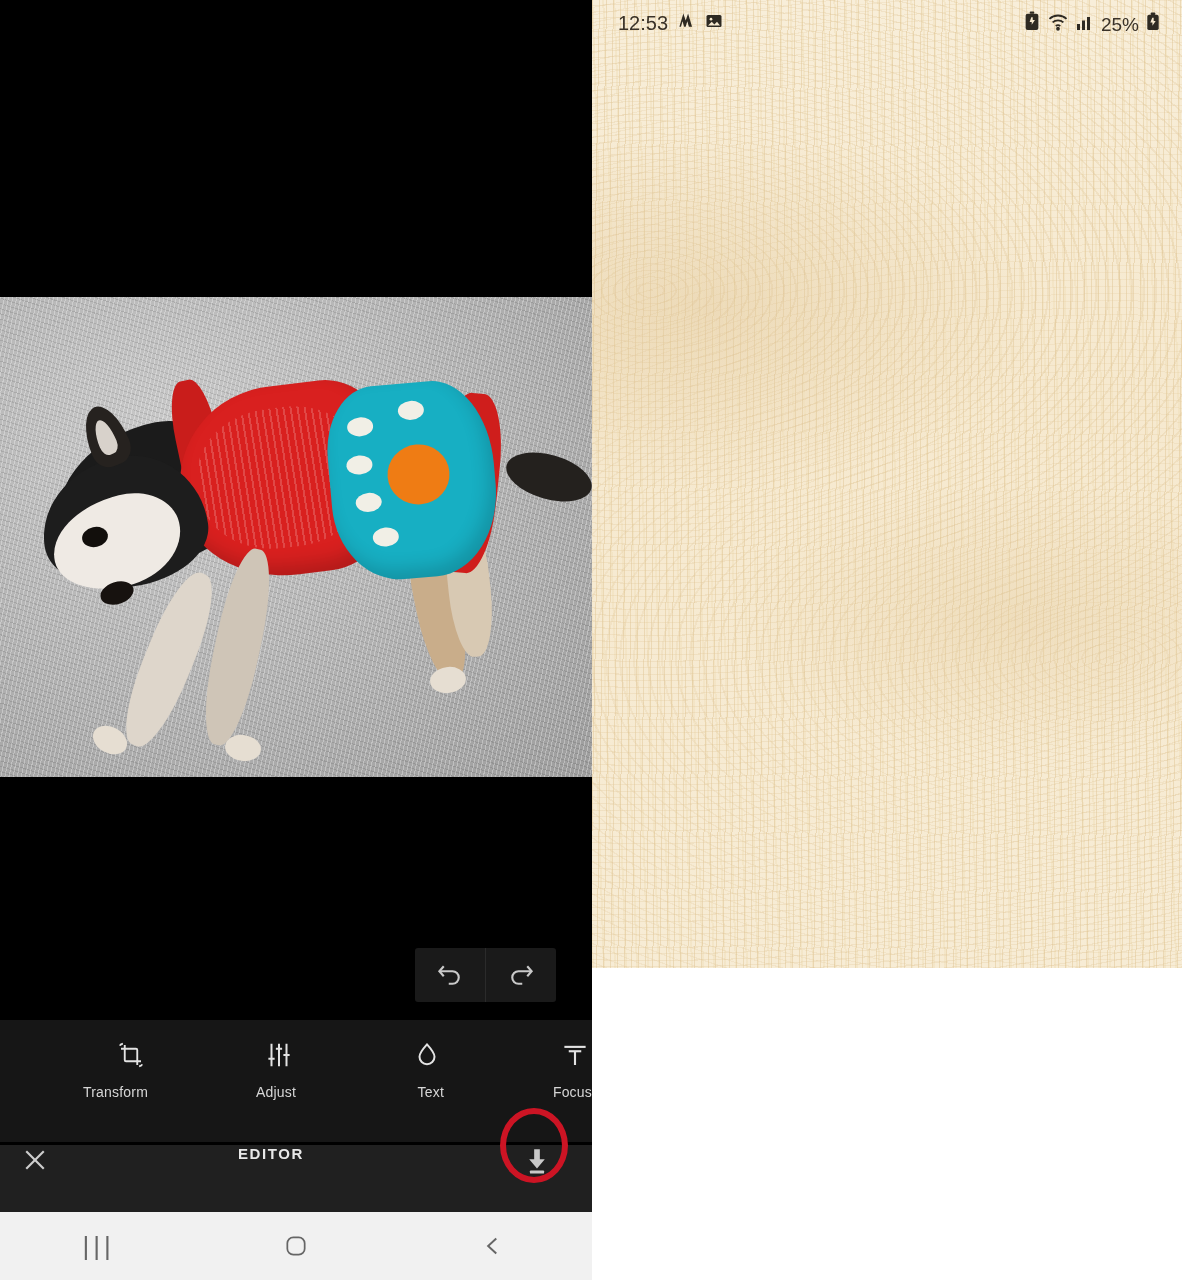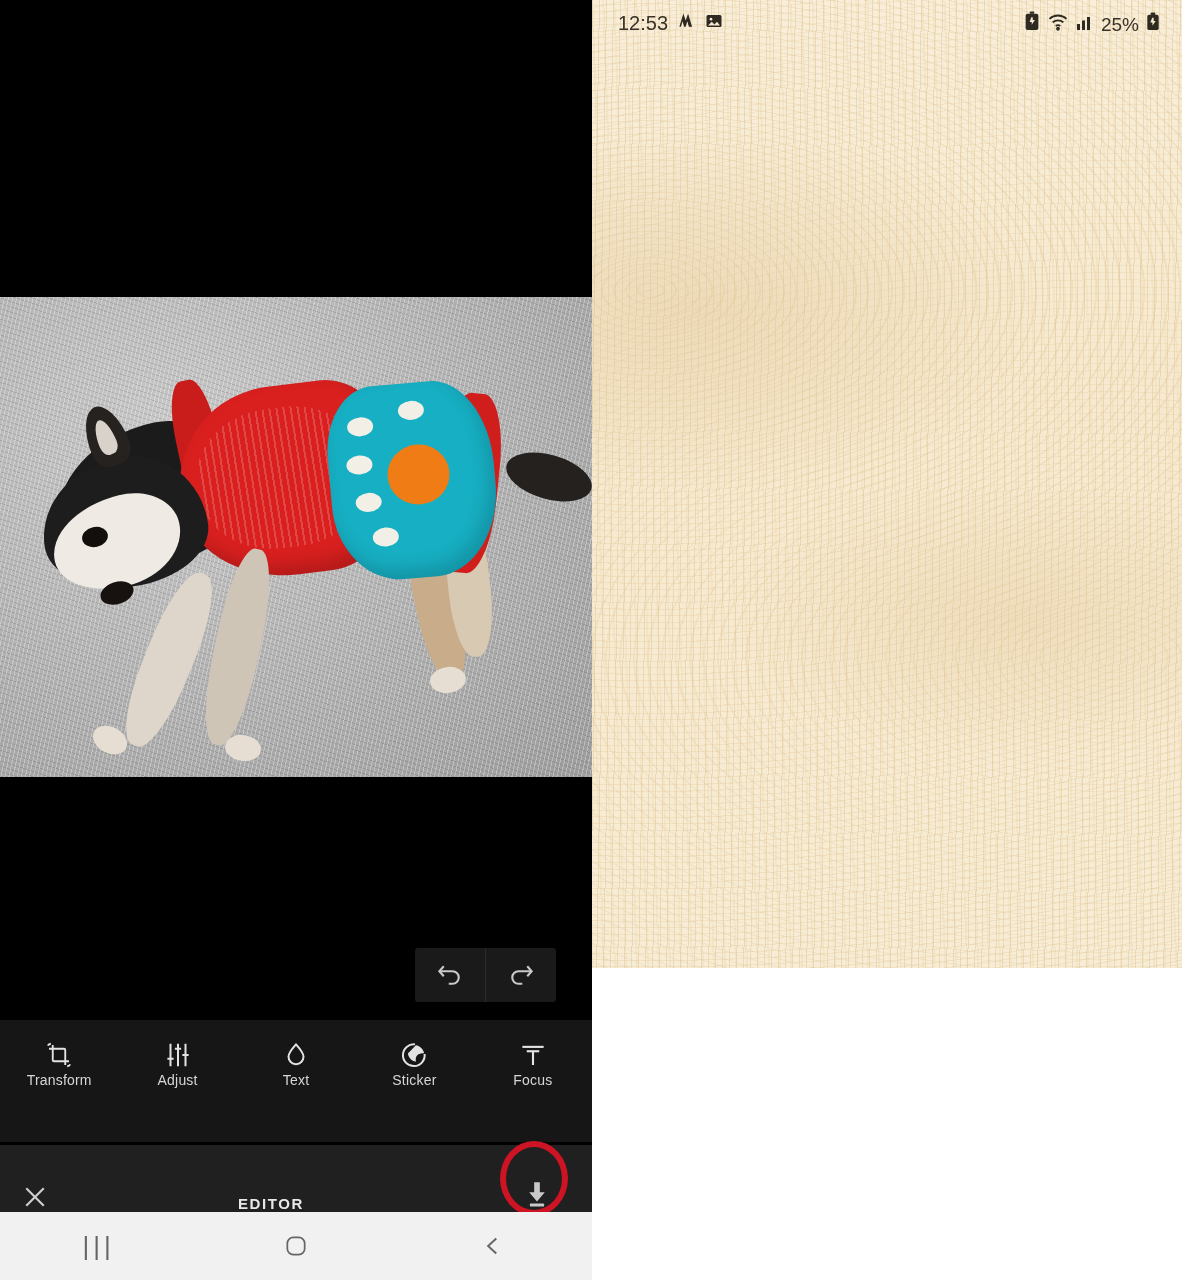--- a/index.html
+++ b/index.html
@@ -226,21 +226,22 @@
     background: #161616;
     display: flex;
     align-items: flex-start;
     padding-top: 18px;
     box-sizing: border-box;
   }
   .tool {
     flex: 1 1 0;
     display: flex;
     flex-direction: column;
-    align-items: center;
+    align-items: flex-end;
+    gap: 12px;
   }
   .tool .ticon {
     width: 34px;
     height: 34px;
     display: flex;
     align-items: center;
     justify-content: center;
   }
   .tool .tlabel {
     font-size: 14px;
@@ -249,21 +250,21 @@
   }
 
   .editor-footer {
     position: absolute;
     left: 0;
     top: 1145px;
     width: 592px;
     height: 67px;
     background: #202020;
     display: flex;
-    align-items: flex-end;
+    align-items: flex-start;
   }
   .editor-footer .close-x {
     width: 70px;
     display: flex;
     justify-content: center;
     color: #cfcfcf;
     font-size: 30px;
     line-height: 1;
   }
   .editor-footer .etitle {
@@ -438,29 +439,20 @@
       <div class="tool">
         <span class="ticon">
           <svg width="30" height="30" viewBox="0 0 24 24" fill="none" stroke="#e3e3e3" stroke-width="1.6">
             <path d="M12 3.5c3.6 4 6 6.8 6 9.8a6 6 0 0 1-12 0c0-3 2.4-5.8 6-9.8z"></path>
           </svg>
         </span>
         <span class="tlabel">Text</span>
       </div>
       <div class="tool">
         <span class="ticon">
-          <svg width="30" height="30" viewBox="0 0 24 24" fill="none" stroke="#e3e3e3" stroke-width="1.6">
-            <path d="M20.5 11.2A8.7 8.7 0 1 1 12.8 3.5"></path>
-            <path d="M13.5 4.2c3.3.5 5.9 3 6.6 6.3-2.4 0-4.3.3-5.5 1.6-1.2 1.3-1.4 3-1.1 5.3-3.3-.6-5.9-3.2-6.4-6.6" fill="#e3e3e3" stroke="none"></path>
-          </svg>
-        </span>
-        <span class="tlabel">Sticker</span>
-      </div>
-      <div class="tool">
-        <span class="ticon">
           <svg width="30" height="30" viewBox="0 0 24 24" fill="none" stroke="#e3e3e3" stroke-width="1.7">
             <line x1="3.5" y1="5.5" x2="20.5" y2="5.5"></line>
             <line x1="7" y1="9" x2="17" y2="9"></line>
             <line x1="12" y1="9" x2="12" y2="20"></line>
           </svg>
         </span>
         <span class="tlabel">Focus</span>
       </div>
     </div>
 

